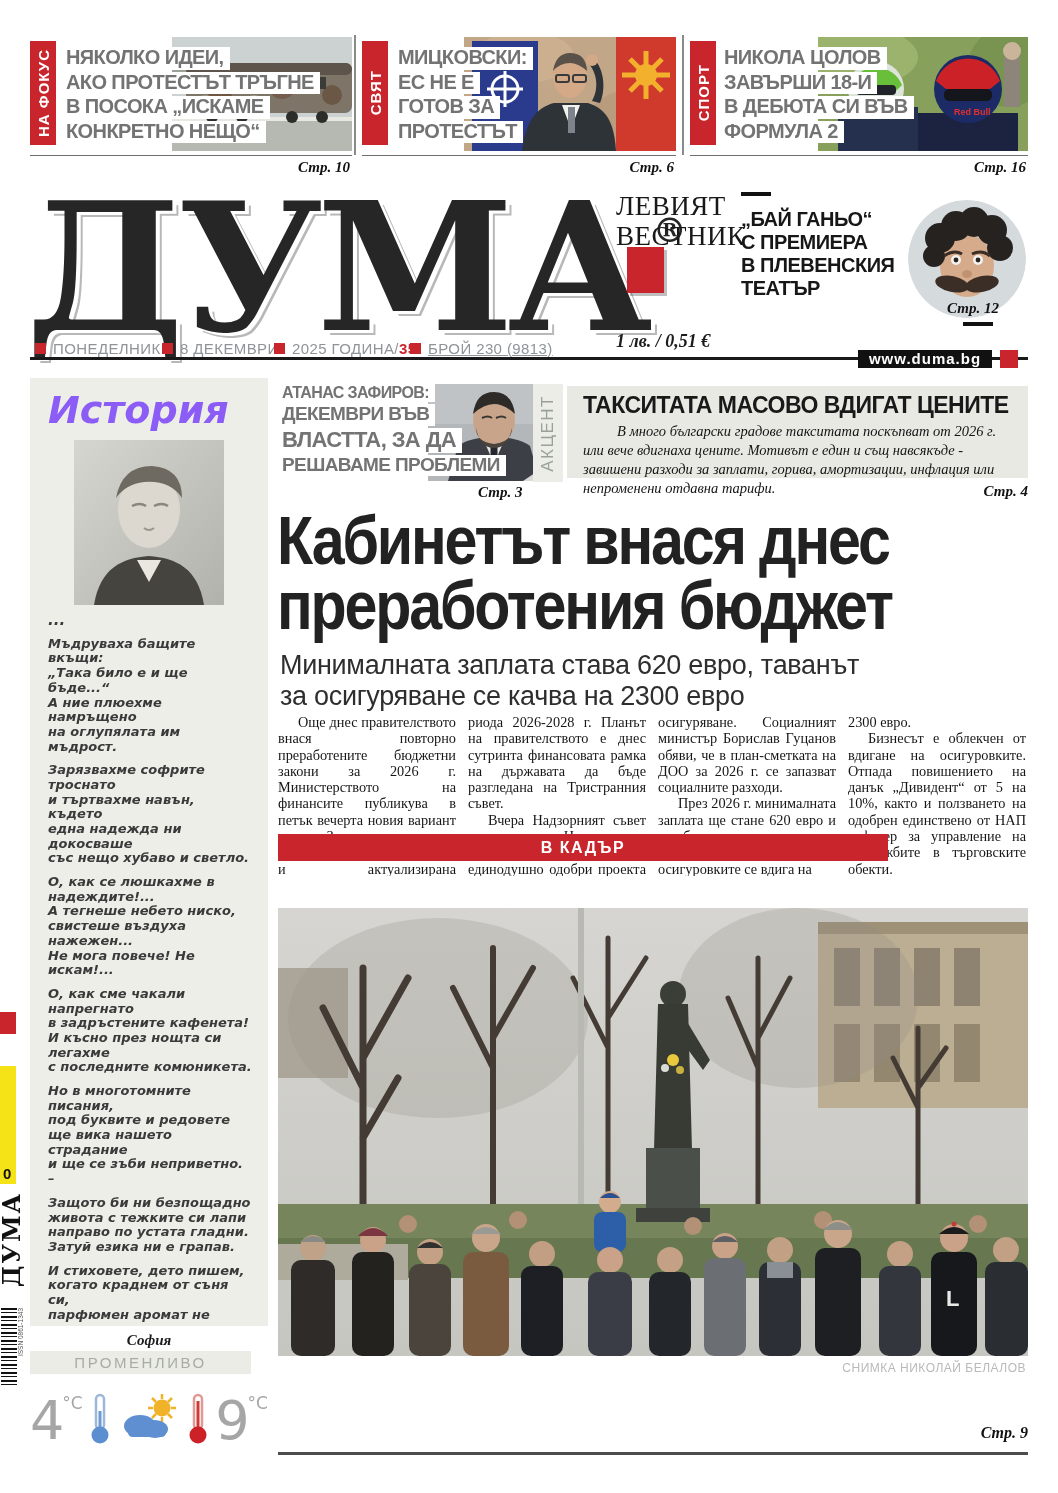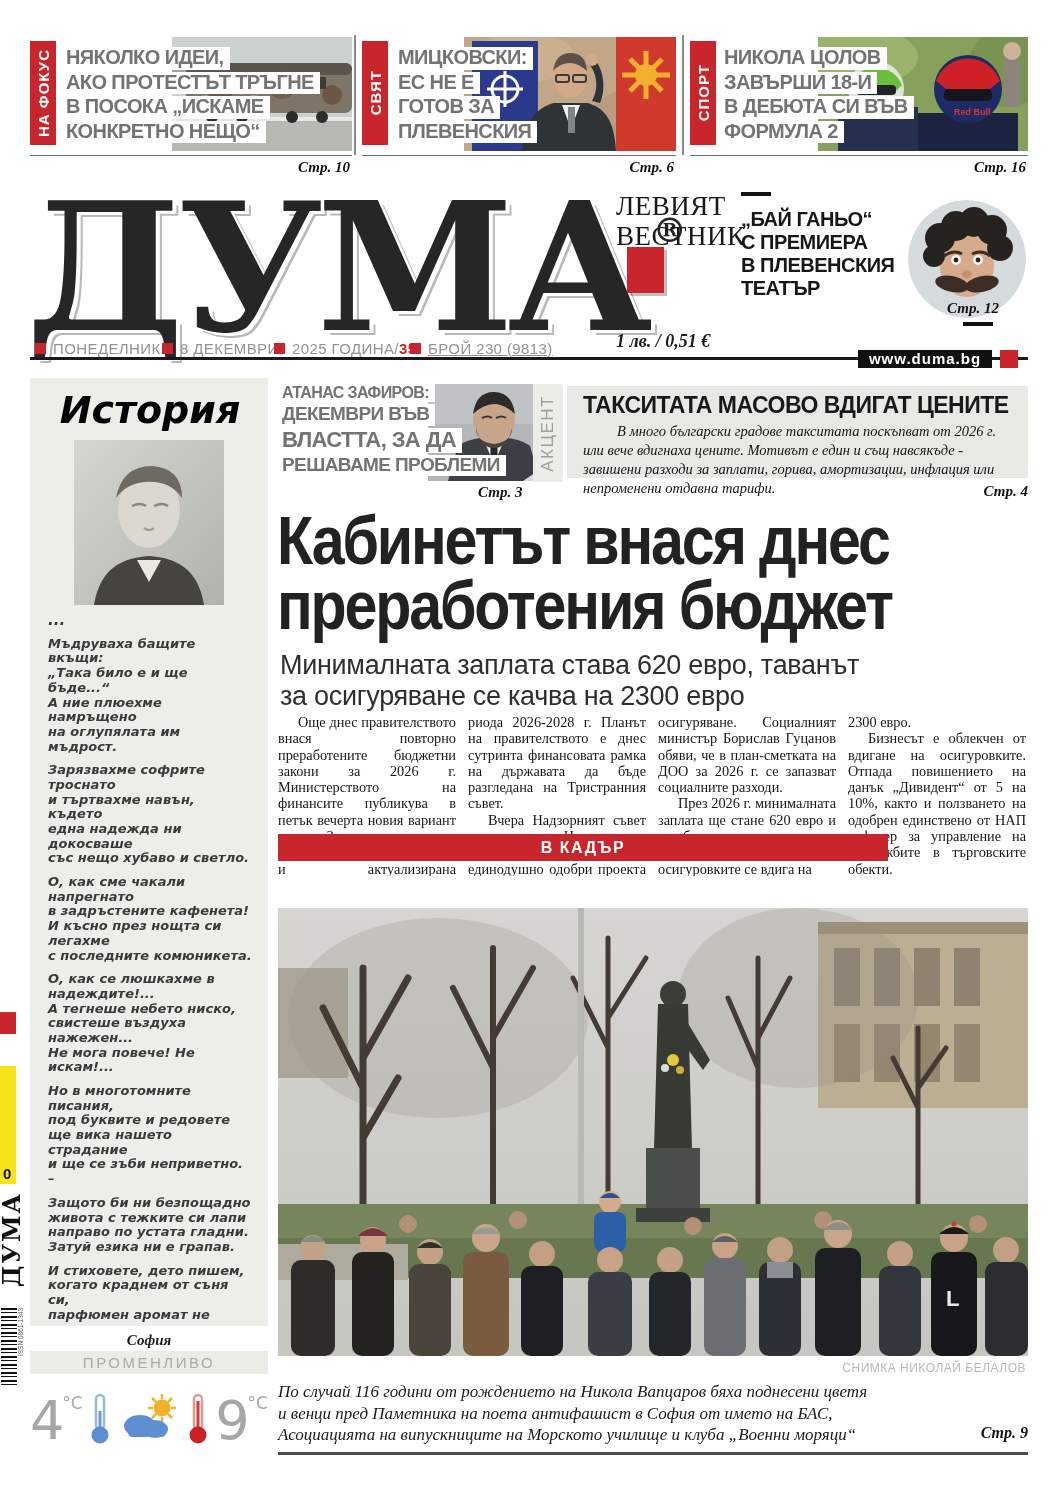--- a/index.html
+++ b/index.html
@@ -24,21 +24,21 @@
   .tagline{font:400 27px/1.12 "Liberation Serif",serif;color:#181818;white-space:pre-line;letter-spacing:.5px;}
   .redsq{background:#c8262c;}
   .price{font:italic 700 18px "Liberation Serif",serif;}
   .info-item{font:400 15px "Liberation Sans",sans-serif;color:#8f9498;letter-spacing:.4px;white-space:nowrap;}
   .info-sq{display:inline-block;width:11px;height:11px;background:#c8262c;margin-right:7px;}
   .info-hl{color:#c8262c;font-weight:700;}
   .site-badge{background:#111;color:#fff;font:700 15px/18px "Liberation Sans",sans-serif;
         letter-spacing:1px;text-align:center;}
   
   .histcol{background:#edeee8;padding:10px 16px 0 16px;box-sizing:border-box;}
-  .hist-title{font:italic 700 38px/1.1 "DejaVu Sans",sans-serif;color:#000000;margin:2px 0 8px 2px;text-align:center;}
+  .hist-title{font:italic 700 38px/1.1 "DejaVu Sans",sans-serif;color:#8b5cf6;margin:2px 0 8px 2px;}
   .stanza{font:italic 600 13px/1.13 "DejaVu Sans",sans-serif;color:#3a3a3a;white-space:pre-line;margin:0 0 9px 2px;}
   .ellip{font:italic 700 15px "DejaVu Sans",sans-serif;color:#3a3a3a;margin:6px 0 8px 2px;}
   .city{font:italic 700 15px "Liberation Serif",serif;text-align:center;}
   .wstrip{background:#ebece6;color:#a8aca5;font:400 15px/23px "Liberation Sans",sans-serif;
         letter-spacing:2.5px;text-align:center;}
   .temp{font:400 54px/1 "DejaVu Sans",sans-serif;color:#a6a6a6;letter-spacing:-2px;}
   .temp sup{font-size:17px;vertical-align:30px;letter-spacing:0;}
   
   .aklabel{background:#ecede7;display:flex;align-items:center;justify-content:center;}
   .aklabel span{font:400 17px "Liberation Sans",sans-serif;color:#9aa19b;letter-spacing:1.5px;}
@@ -133,21 +133,21 @@
         <rect x="92" y="38" width="13" height="7" rx="2" fill="none" stroke="#3a3a3a" stroke-width="2"></rect>
         <rect x="109" y="38" width="13" height="7" rx="2" fill="none" stroke="#3a3a3a" stroke-width="2"></rect>
         <path d="M128 64 C136 50 132 34 124 26 L130 22 C140 32 142 52 136 66 Z" fill="#2e3338"></path>
         <circle cx="128" cy="23" r="6" fill="#d3a987"></circle>
       </svg>
     </div>
     <div class="abs" style="left:32px;top:12px;z-index:2;">
       <div class="kick">МИЦКОВСКИ:</div>
       <div class="kick">ЕС НЕ Е</div>
       <div class="kick">ГОТОВ ЗА</div>
-      <div class="kick">ПЛЕВЕНСКИЯ</div>
+      <div class="kick">ПРОТЕСТЪТ</div>
     </div>
     <div class="hairline abs" style="left:0;top:120px;width:314px;"></div>
     <div class="pref abs" style="right:2px;top:124px;">Стр. 6</div>
   </div>
 
   <div class="vdiv abs" style="left:682px;top:35px;height:120px;"></div>
 
   <div class="abs" style="left:690px;top:35px;width:338px;height:142px;">
     <div class="vtab abs" style="left:0;top:6px;width:26px;height:104px;">
       <span class="vtext">СПОРТ</span>
@@ -251,45 +251,45 @@
     </div>
     <div class="ellip">...</div>
     <div class="stanza">Мъдруваха бащите вкъщи:
 „Така било е и ще бъде...“
 А ние плюехме намръщено
 на оглупялата им мъдрост.</div>
     <div class="stanza">Зарязвахме софрите троснато
 и търтвахме навън, където
 една надежда ни докосваше
 със нещо хубаво и светло.</div>
+    <div class="stanza">О, как се люшкахме в надеждите!...
+А тегнеше небето ниско,
+свистеше въздуха нажежен...
+Не мога повече! Не искам!...</div>
     <div class="stanza">О, как сме чакали напрегнато
 в задръстените кафенета!
 И късно през нощта си легахме
 с последните комюникета.</div>
-    <div class="stanza">О, как се люшкахме в надеждите!...
-А тегнеше небето ниско,
-свистеше въздуха нажежен...
-Не мога повече! Не искам!...</div>
     <div class="stanza">Но в многотомните писания,
 под буквите и редовете
 ще вика нашето страдание
 и ще се зъби неприветно. –</div>
     <div class="stanza">Защото би ни безпощадно
 живота с тежките си лапи
 направо по устата гладни.
 Затуй езика ни е грапав.</div>
     <div class="stanza">И стиховете, дето пишем,
 когато краднем от съня си,
 парфюмен аромат не дишат,
 а са навъсени и къси.</div>
 
   </div>
 
   <div class="city abs" style="left:30px;top:1332px;width:238px;">София</div>
-  <div class="wstrip abs" style="left:30px;top:1351px;width:238px;height:23px;">ПРОМЕНЛИВО</div>
+  <div class="wstrip abs" style="left:30px;top:1351px;width:221px;height:23px;">ПРОМЕНЛИВО</div>
   <div class="abs" style="left:30px;top:1386px;width:238px;height:70px;display:flex;align-items:center;justify-content:space-between;">
     <div class="temp"><span>4</span><sup>°C</sup></div>
     <span>
       <svg width="20" height="52" viewBox="0 0 20 52">
         <rect x="6" y="2" width="8" height="34" rx="4" fill="#fff" stroke="#9db7d8" stroke-width="2.5"></rect>
         <rect x="8.5" y="18" width="3" height="18" fill="#6b9ad4"></rect>
         <circle cx="10" cy="42" r="8.5" fill="#5b8fd0"></circle>
       </svg>
     </span>
     <span>
@@ -482,19 +482,16 @@
         <circle cx="676" cy="316" r="2.5" fill="#c43b36"></circle>
         <rect x="653" y="344" width="46" height="104" rx="10" fill="#17181c"></rect>
         <text x="668" y="398" font-family="Liberation Sans,sans-serif" font-size="22" font-weight="bold" fill="#e9e9e6">L</text>
         <circle cx="728" cy="342" r="13" fill="#c2a084"></circle>
         <rect x="707" y="354" width="43" height="94" rx="10" fill="#2a2d31"></rect>
       </g>
     </svg>
   </div>
 
   <div class="credit abs" style="right:32px;top:1361px;">СНИМКА НИКОЛАЙ БЕЛАЛОВ</div>
-  <div class="caption abs" style="left:278px;top:1381px;width:660px;">По случай 116 години от рождението на Никола Вапцаров бяха поднесени цветя
-и венци пред Паметника на поета антифашист в София от името на БАС,
-Асоциацията на випускниците на Морското училище и клуба „Военни моряци“</div>
   <div class="pref abs" style="right:30px;top:1424px;font-size:16px;">Стр. 9</div>
   <div class="abs" style="left:278px;top:1452px;width:750px;height:2.5px;background:#4c4c4c;"></div>
 
 </div>
 
 </body></html>

